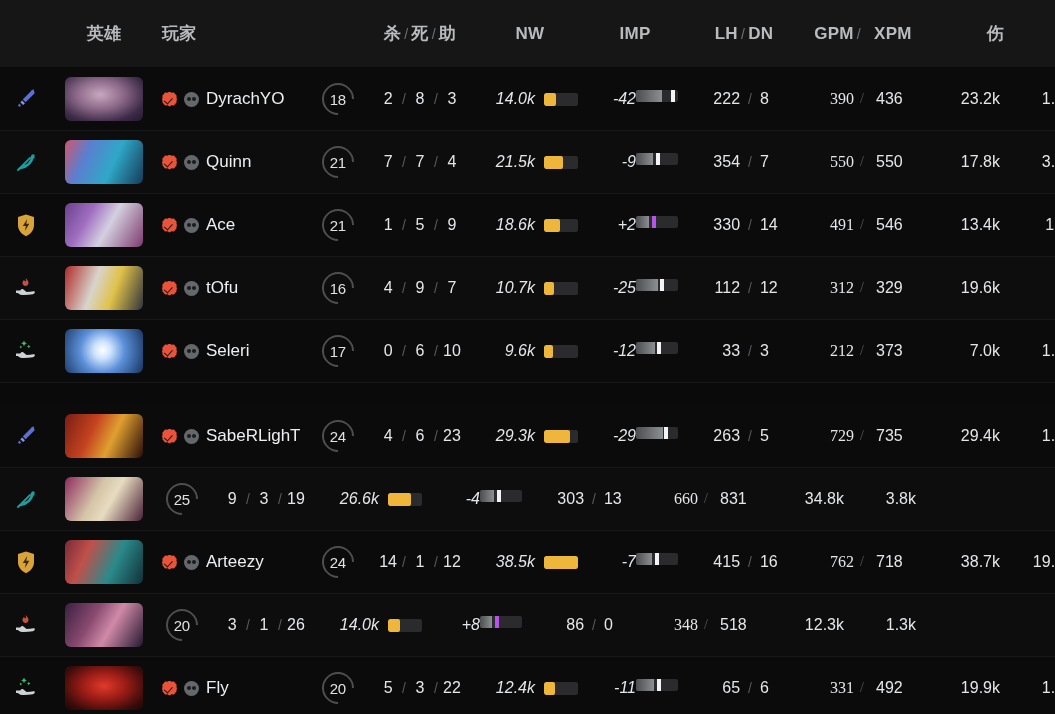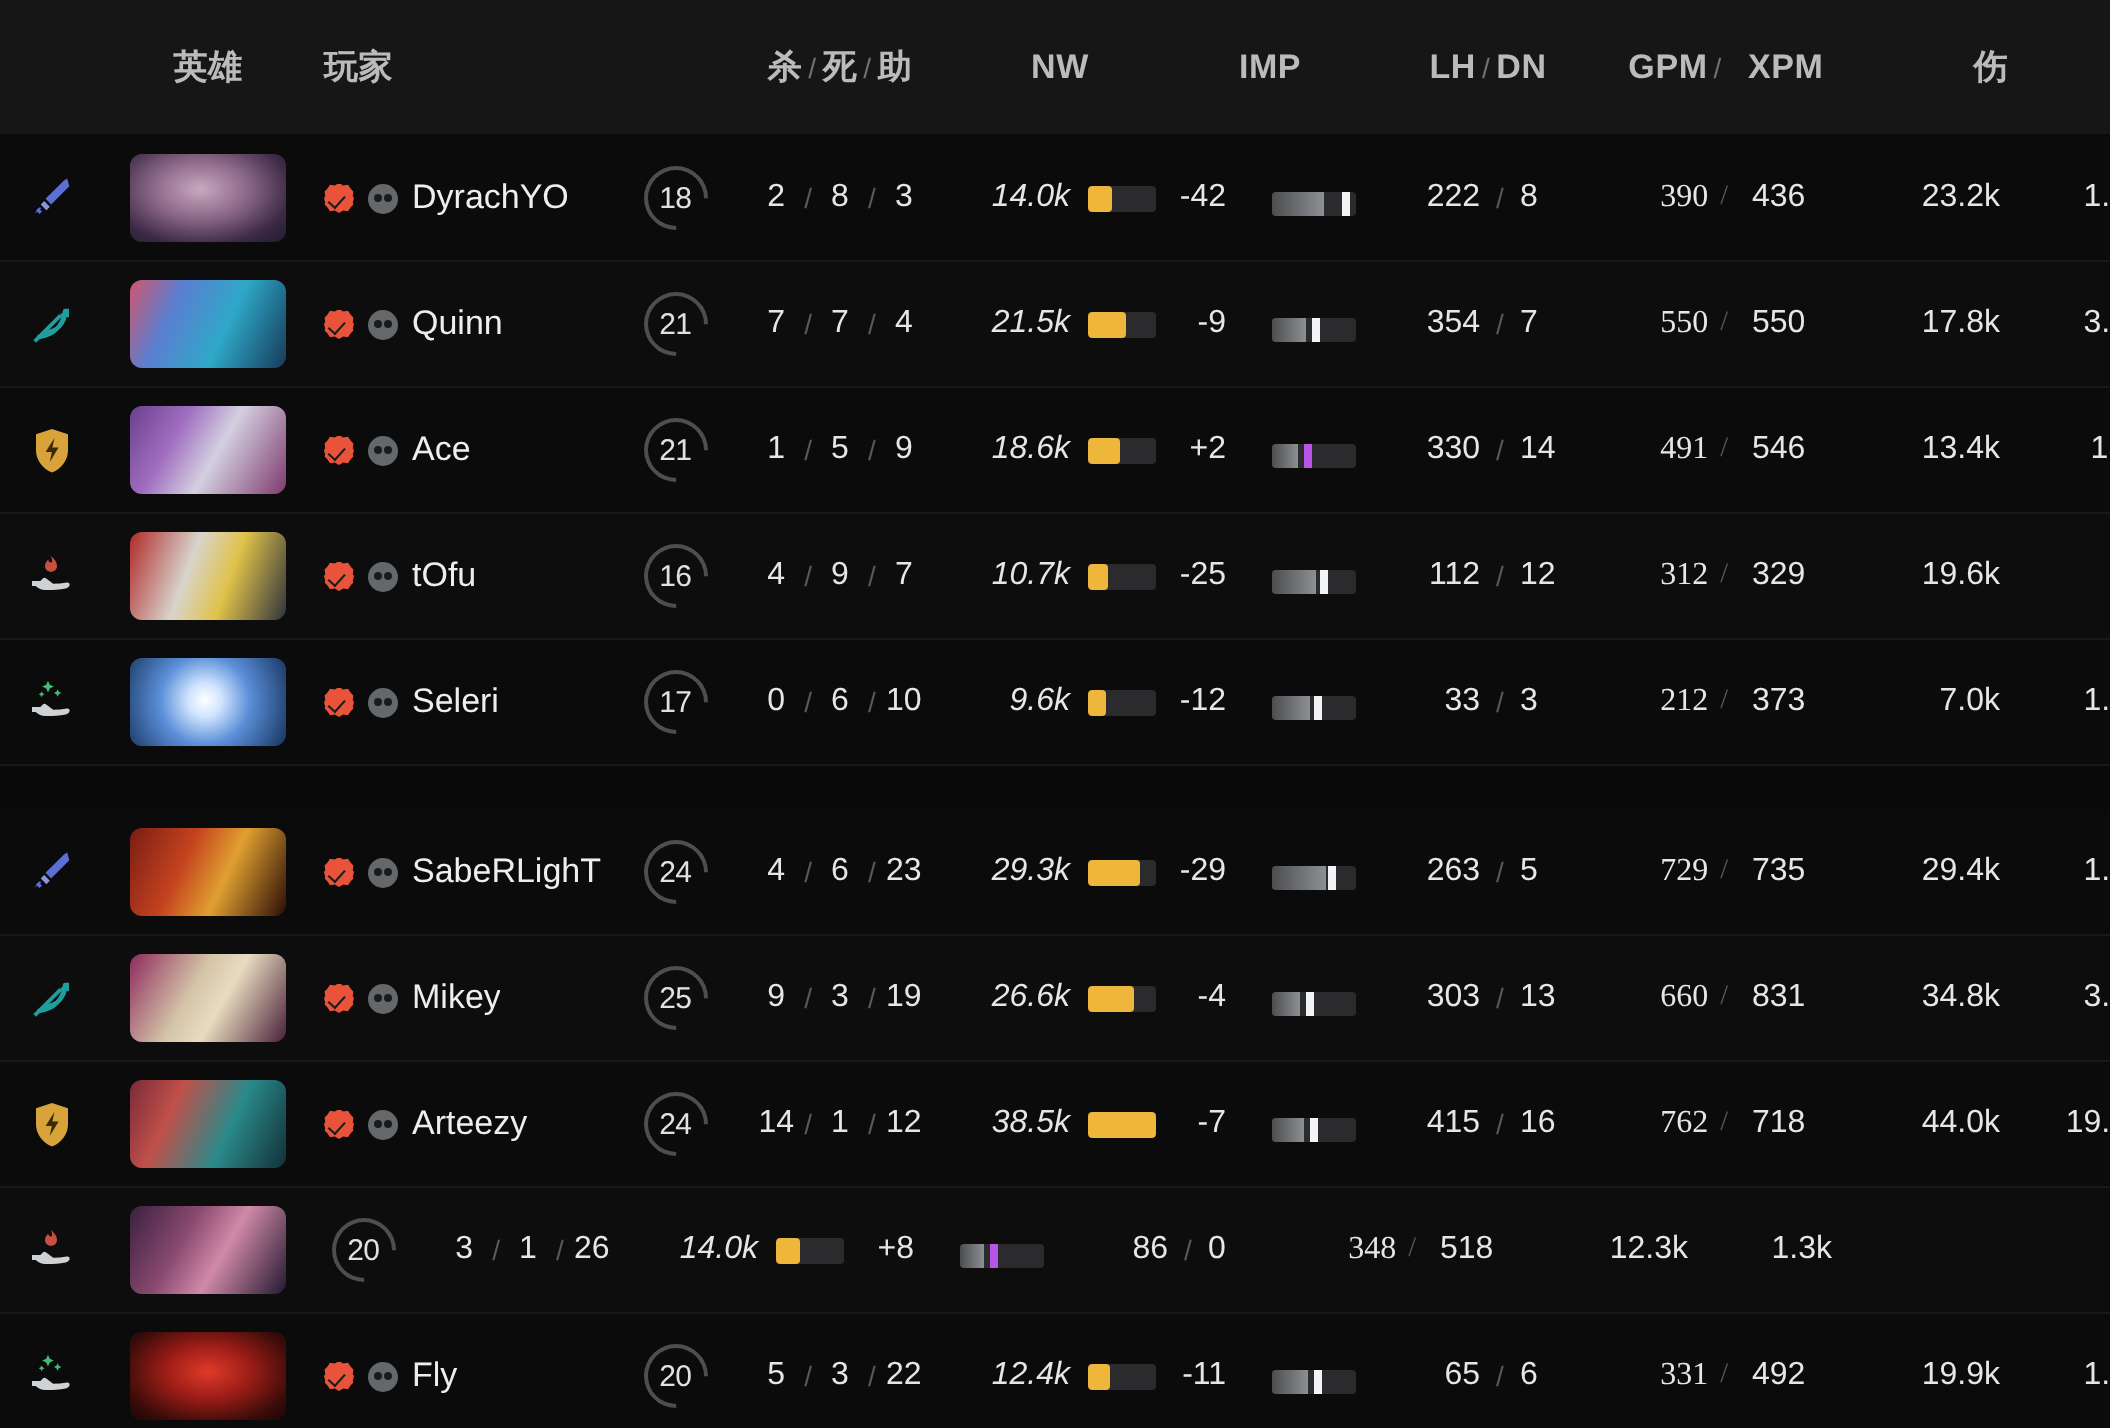--- a/index.html
+++ b/index.html
@@ -106,21 +106,21 @@
   .kda .v { min-width: 22px; text-align: center; font-size: 16px; color: #e4e6e8; }
   .kda .s { color: #57595b; font-size: 14px; padding: 0 3px; }
 
   
   .nw-wrap { display: flex; align-items: center; justify-content: flex-end; gap: 9px; width: 100%; padding-right: 6px; font-style: italic; }
   .nw-val { font-size: 16px; color: #e4e6e8; }
   .nw-bar { width: 34px; height: 13px; border-radius: 2px; background: #2b2b2d; position: relative; overflow: hidden; }
   .nw-fill { position: absolute; left: 0; top: 0; bottom: 0; background: #eeb63a; border-radius: 2px; }
 
   
-  .imp-wrap { display: flex; align-items: flex-end; justify-content: flex-end; gap: 23px; width: 100%; padding-right: 8px; }
+  .imp-wrap { display: flex; align-items: flex-start; justify-content: flex-end; gap: 0; width: 100%; padding-right: 8px; font-style: italic; }
   .imp-val { font-size: 16px; color: #e4e6e8; }
   .imp-bar { width: 42px; height: 12px; border-radius: 2px; background: #2b2b2d; position: relative; overflow: hidden; }
   .imp-grad { position: absolute; left: 0; top: 0; bottom: 0;
     background: linear-gradient(90deg, #4b4d4f 0%, #8d9093 100%); }
   .imp-mark { position: absolute; top: 0; bottom: 0; width: 4px; background: #f2f4f6; }
   .imp-mark.pos { background: #b855e8; }
 
   
   .lhdn { display: flex; align-items: center; justify-content: center; width: 100%; }
   .lhdn .lh { min-width: 38px; text-align: right; }
@@ -706,27 +706,20 @@
               </svg>
             </span>
     </div>
 
     <div class="cell c-hero">
       <span class="hero-portrait">
         <span class="hp-inner" style="background:linear-gradient(120deg, #8e2a5e 0%, #d4c4a8 40%, #e8dcc0 58%, #4a2038 100%)"></span>
       </span>
     </div>
 
-    <div class="cell c-player">
-      <span class="player-block">
-        <span class="verified"></span>
-        <span class="steam-icon"></span>
-        <span class="pname">Mikey</span>
-      </span>
-    </div>
 
     <div class="cell c-lvl">
       <span class="lvl-ring">
               <span>25</span>
             </span>
     </div>
 
     <div class="cell c-kda">
       <span class="kda">
         <span class="v">9</span>
@@ -855,21 +848,21 @@
     <div class="cell c-gpm gpm-cell">
       <span>762</span>
             <span class="s">/</span>
     </div>
 
     <div class="cell c-xpm xpm-cell">
       <span>718</span>
     </div>
 
     <div class="cell c-dmg dmg-cell">
-      <span>44.0k</span>
+      <span>38.7k</span>
     </div>
 
     <div class="cell c-twr twr-cell">
       <span>19.6k</span>
     </div>
 
     <div class="cell c-extra extra-cell">
       <span></span>
     </div>
   </div>

